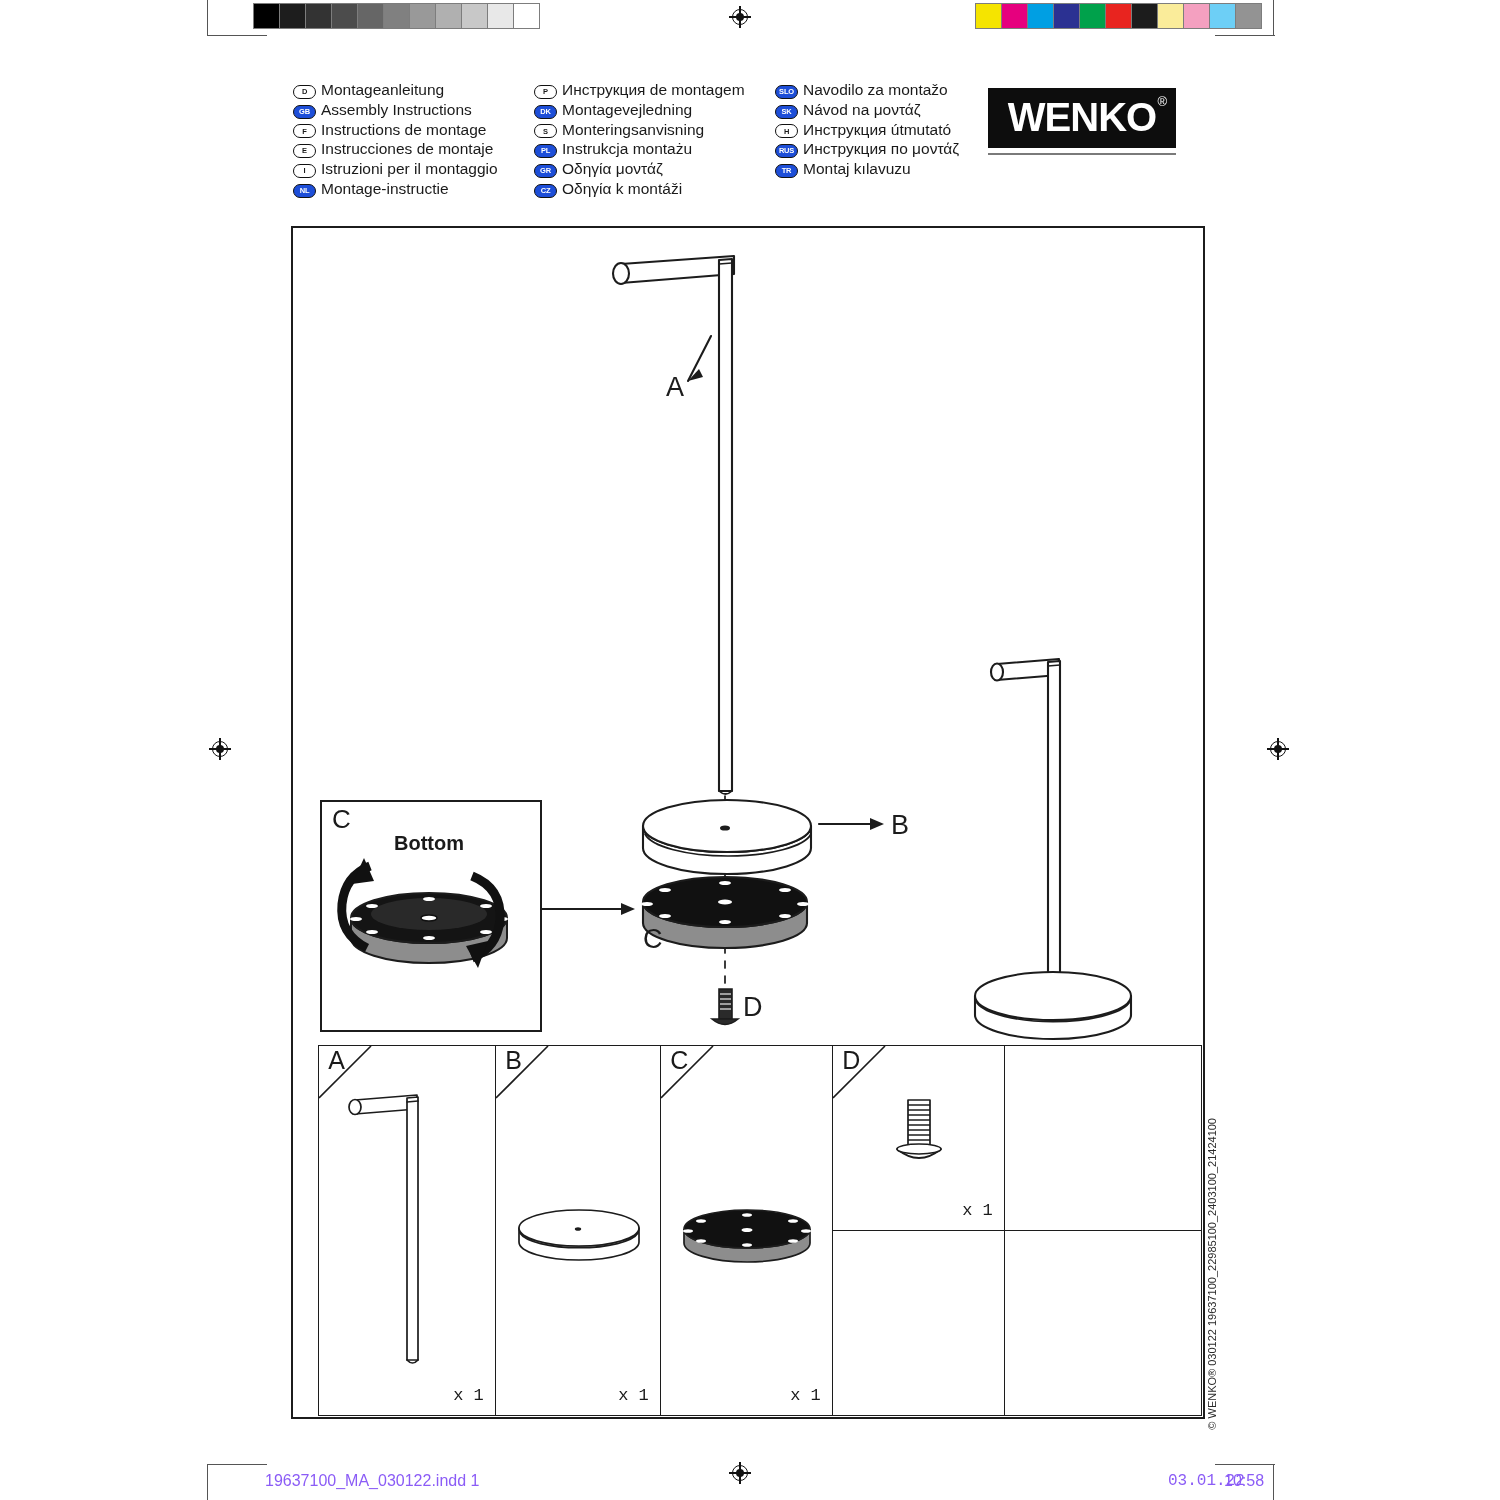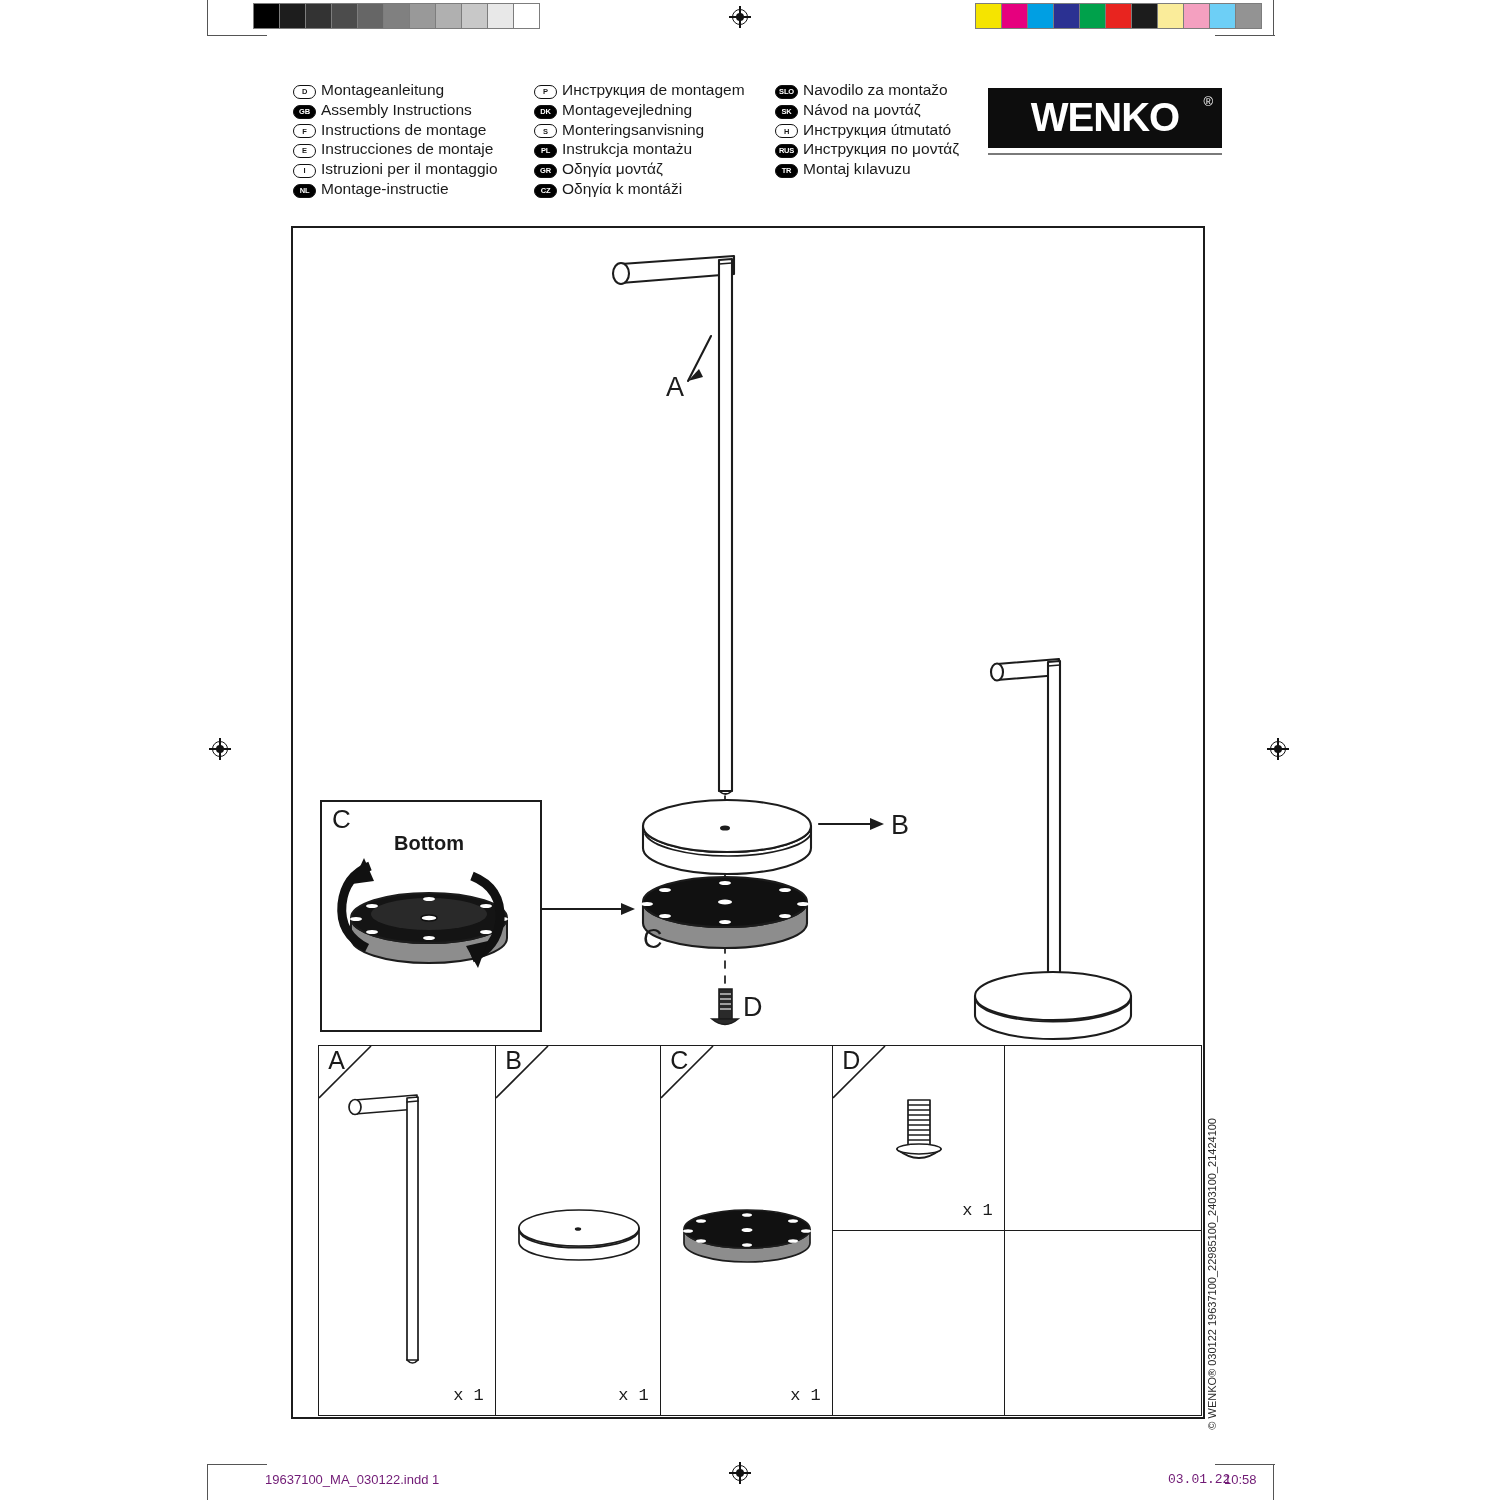--- a/index.html
+++ b/index.html
@@ -30,24 +30,24 @@
   
   .lang-col{position:absolute;font-size:15.5px;line-height:19.2px;}
   .lang-row{display:flex;align-items:baseline;white-space:nowrap;}
   .cc{
     display:inline-flex;align-items:center;justify-content:center;
     min-width:17px;height:12px;padding:0 2px;margin-right:5px;
     border:1.2px solid #111;border-radius:8px;
     font-size:7.5px;font-weight:bold;line-height:1;letter-spacing:-.2px;
     transform:translateY(-1px);
   }
-  .cc.solid{background:#000000;color:#fff;border-color:#111;}
-
-  
-  #wenko-logo{position:absolute;left:988px;top:88px;width:234px;height:60px;}
+  .cc.solid{background:#1d4ed8;color:#fff;border-color:#111;}
+
+  
+  #wenko-logo{position:absolute;left:988px;top:88px;width:188px;height:60px;}
   #wenko-logo .plate{position:absolute;inset:0;background:#0d0d0d;}
   #wenko-logo .word{
     position:absolute;left:0;right:0;top:50%;transform:translateY(-52%);
     text-align:center;color:#fff;font-weight:bold;font-size:40px;
     letter-spacing:-1px;font-family:"Liberation Sans", sans-serif;
   }
   #wenko-logo .rmark{position:absolute;right:9px;top:6px;color:#fff;font-size:13px;}
   #wenko-logo .underline{position:absolute;left:0;right:0;bottom:-7px;height:2px;background:#7a7a7a;}
 
   
@@ -65,21 +65,21 @@
   .span2{grid-row:span 2;}
 
   
   #vertical-code{
     position:absolute;left:1206px;top:1118px;
     font-size:11px;white-space:nowrap;color:#2a2a2a;
     transform-origin:left top;transform:rotate(-90deg) translate(-100%,0);
   }
 
   
-  .footer-text{position:absolute;font-size:13px;color:#701a75;text-align:center;}
+  .footer-text{position:absolute;font-size:16px;color:#8b5cf6;text-align:center;}
 
   svg{overflow:visible;}
   .ln{fill:none;stroke:#1c1c1c;stroke-width:2.1;stroke-linejoin:round;stroke-linecap:round;}
   .ln-thin{fill:none;stroke:#1c1c1c;stroke-width:1.7;stroke-linejoin:round;stroke-linecap:round;}
   .fillwhite{fill:#ffffff;}
 </style>
 </head>
 <body>
 
 <div id="gray-strip" class="swatch-strip">

